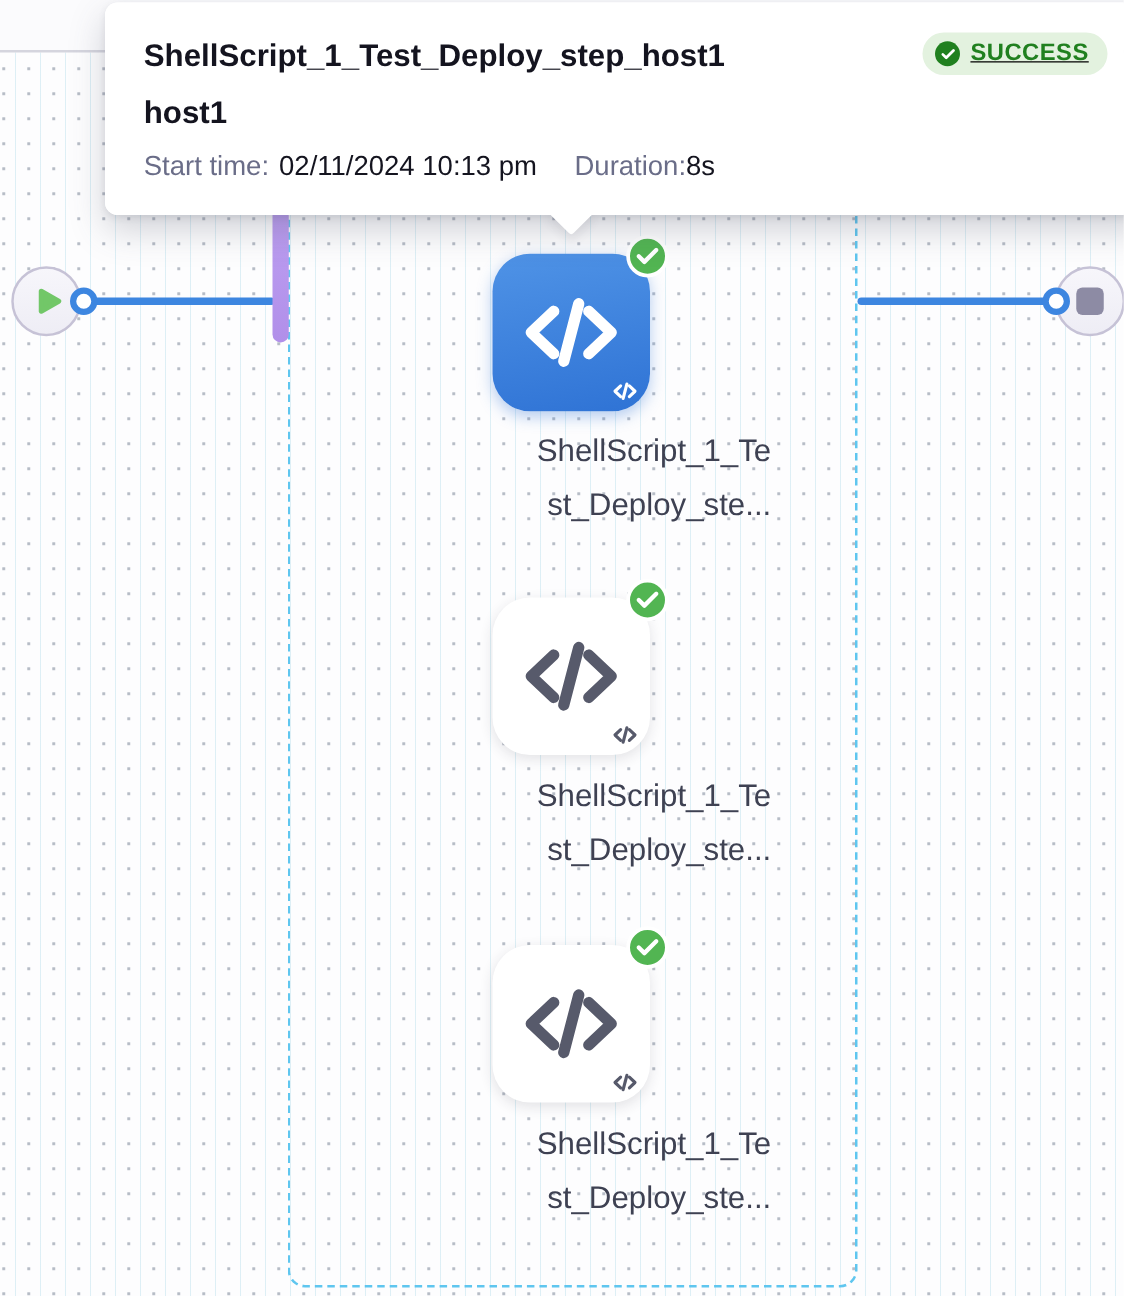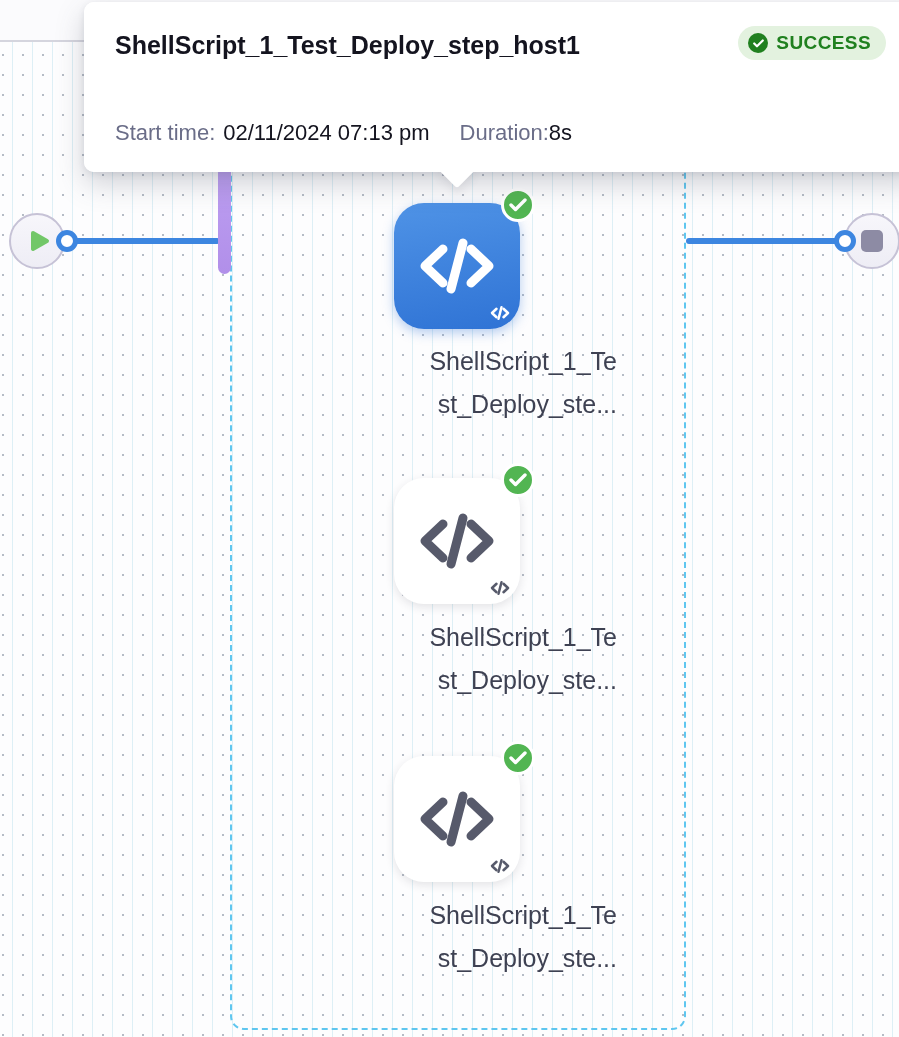--- a/index.html
+++ b/index.html
@@ -102,21 +102,21 @@
   }
   .tooltip-body { position:absolute; inset:0; border-radius:10px; background:#ffffff; }
   .tooltip-title {
     position:absolute; left:31px; top:21px; width:540px;
     font-size:25px; font-weight:700; color:#14141f; line-height:45px;
   }
   .tooltip-title span { display:block; }
   .status-pill {
     position:absolute; right:34px; top:24px; height:34px;
     background:#e3f2df; border-radius:17px; padding:0 15px 0 10px;
-    display:flex; align-items:center; gap:8px;
+    display:flex; align-items:center; gap:8px;text-decoration:underline;
   }
   .status-pill .pill-icon {
     width:20px; height:20px; border-radius:50%; background:#20801f;
     display:flex; align-items:center; justify-content:center;
   }
   .status-pill .pill-text {
     font-size:19px; font-weight:700; color:#20801f; letter-spacing:0.4px;
   }
   .tooltip-meta {
     position:absolute; left:31px; top:118px; font-size:22px; color:#14141f;
@@ -230,31 +230,32 @@
 <div class="step-label label-3">
   <span>ShellScript_1_Te</span>
   <span>st_Deploy_ste...</span>
 </div>
 
 <div class="tooltip">
   <div class="tooltip-arrow"></div>
   <div class="tooltip-body">
     <div class="tooltip-title">
       <span>ShellScript_1_Test_Deploy_step_host1</span>
+      <span>host1</span>
     </div>
     <div class="status-pill">
       <span class="pill-icon">
         <svg width="11" height="9" viewBox="0 0 18 14" fill="none" stroke="#ffffff" stroke-width="3.6" stroke-linecap="round" stroke-linejoin="round">
           <path d="M2 7 L6.5 11.5 L16 2"></path>
         </svg>
       </span>
       <span class="pill-text">SUCCESS</span>
     </div>
     <div class="tooltip-meta">
       <span class="meta-label">Start time:</span>
       <span class="meta-space"></span>
-      <span class="meta-value">02/11/2024 07:13 pm</span>
+      <span class="meta-value">02/11/2024 10:13 pm</span>
       <span class="meta-gap"></span>
       <span class="meta-label">Duration:</span>
       <span class="meta-value">8s</span>
     </div>
   </div>
 </div>
 
 </body></html>

